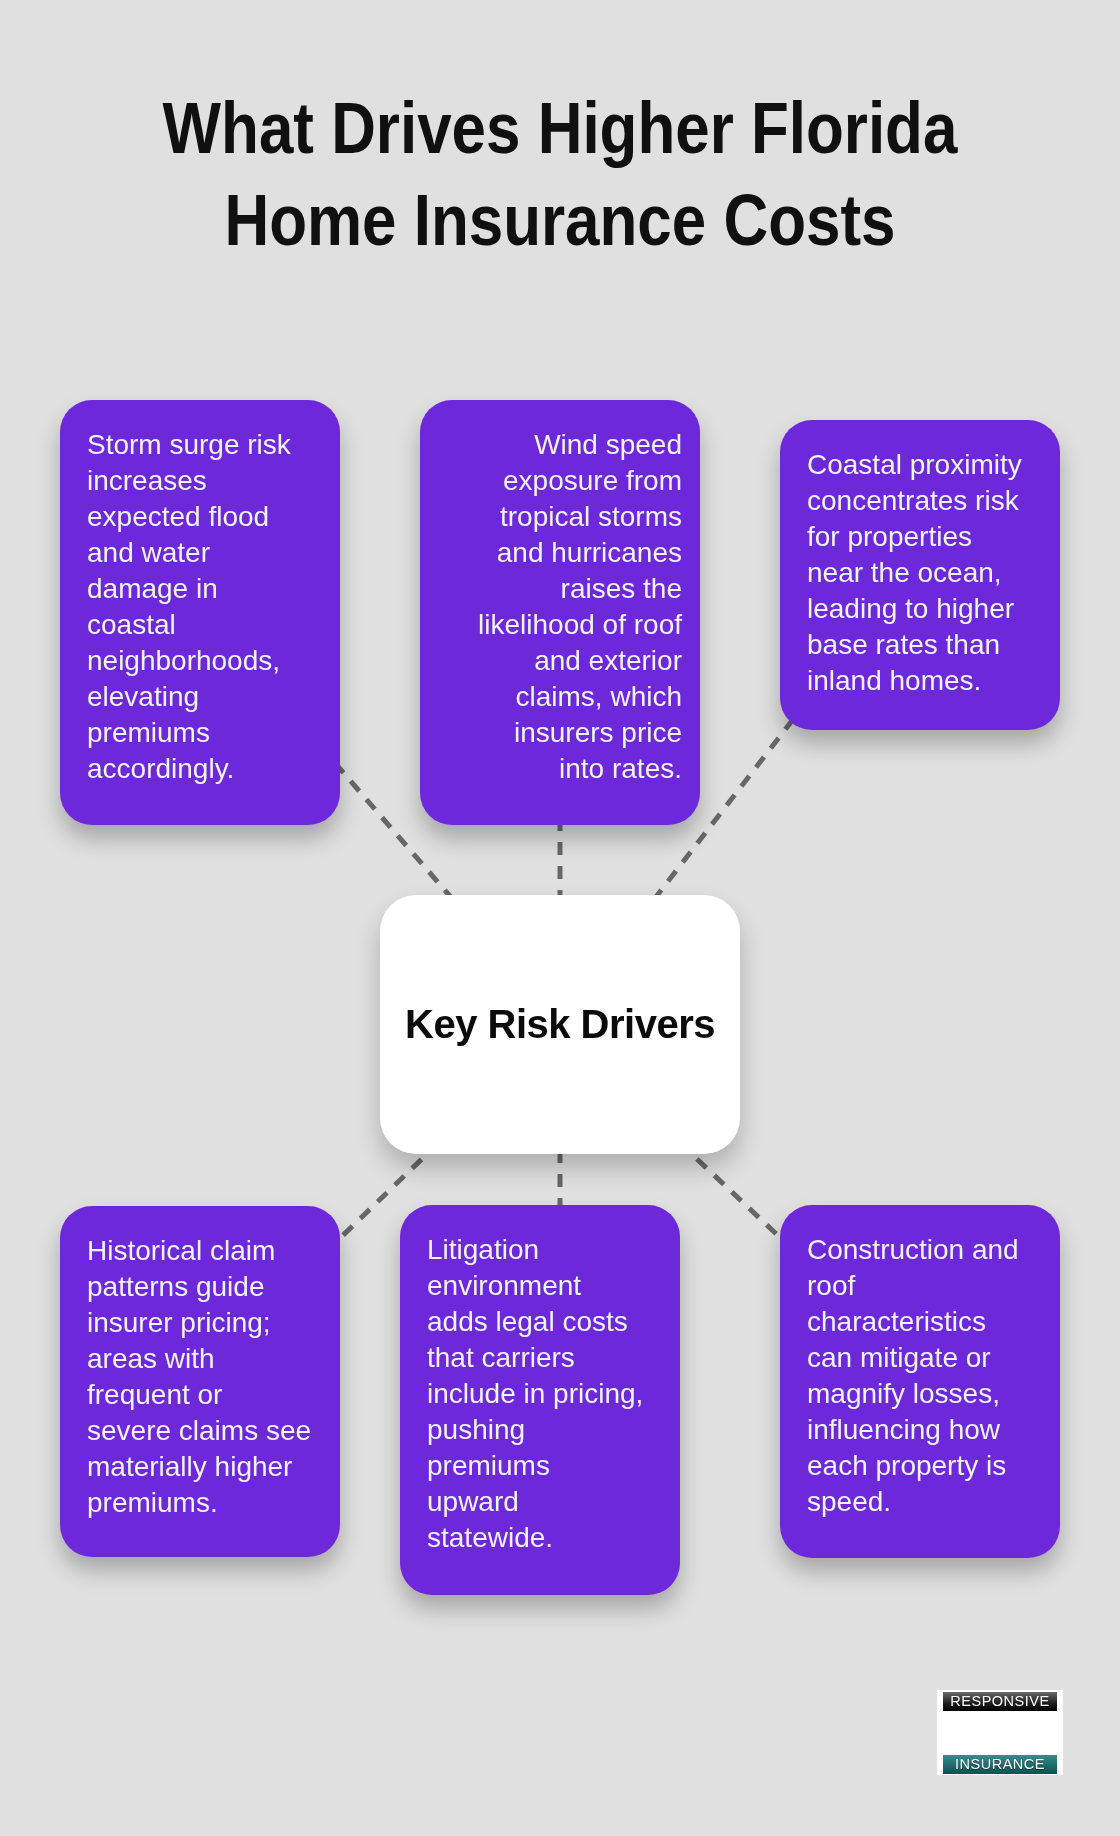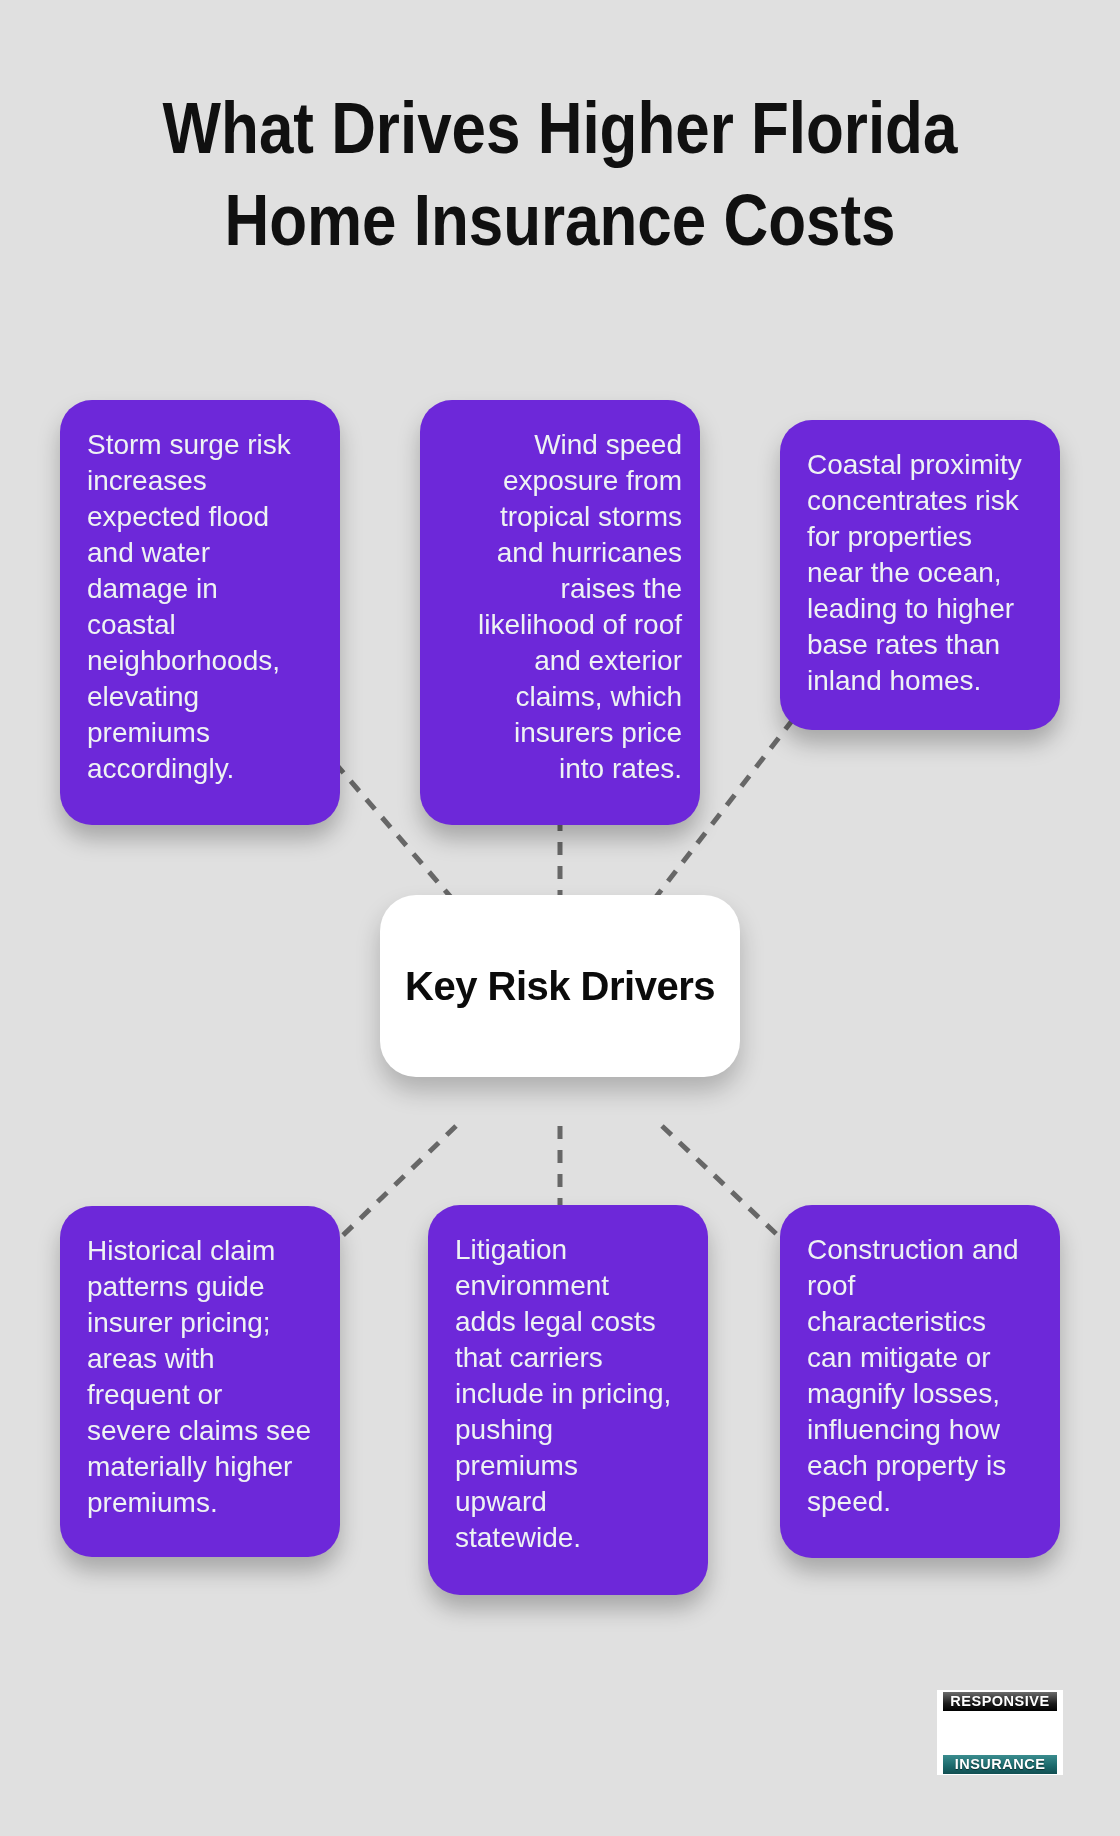--- a/index.html
+++ b/index.html
@@ -21,40 +21,40 @@
     position:absolute;width:280px;box-sizing:border-box;
     background:#6d28d9;border-radius:32px;
     box-shadow:0 14px 22px rgba(0,0,0,0.25);
     color:#eef3f3;font-size:28px;line-height:36px;
     padding:27px 18px 0 27px;white-space:pre-line;
   }
   .card-1{left:60px;top:400px;height:425px;}
   .card-2{left:420px;top:400px;height:425px;text-align:right;}
   .card-3{left:780px;top:400px;height:310px;margin-top:20px;}
   .card-4{left:60px;top:1206px;height:351px;}
-  .card-5{left:428px;top:1205px;height:390px;}
+  .card-5{left:400px;top:1205px;height:390px;}
   .card-6{left:780px;top:1205px;height:353px;}
   .center-node{
-    position:absolute;left:380px;top:895px;width:360px;height:182px;
+    position:absolute;left:380px;top:895px;width:360px;height:259px;
     background:#ffffff;border-radius:36px;
     box-shadow:0 14px 24px rgba(0,0,0,0.22);
     display:flex;align-items:center;justify-content:center;
   }
   .center-node .label{
     font-size:40px;font-weight:800;color:#0b0b0b;letter-spacing:-0.5px;
   }
   .logo-plate{
     position:absolute;left:937px;top:1690px;width:126px;height:85px;
     background:#ffffff;
     display:flex;align-items:center;justify-content:center;
   }
   .logo-badge{width:114px;}
   .logo-row{
     display:block;text-align:center;color:#ffffff;
-    font-weight:700;font-size:14.5px;line-height:19px;
+    font-weight:400;font-size:14.5px;line-height:19px;
     letter-spacing:0.5px;
     text-shadow:0 1px 1px rgba(0,0,0,0.55);
   }
   .logo-row.top{background:linear-gradient(180deg,#6b6b6b 0%,#1c1c1c 60%,#000000 100%);}
   .logo-row.bottom{background:linear-gradient(180deg,#3a8c8e 0%,#1d6b6d 55%,#114f52 100%);margin-top:44px;}
 </style>
 </head>
 <body>
 
 <div class="page-title">What Drives Higher Florida

